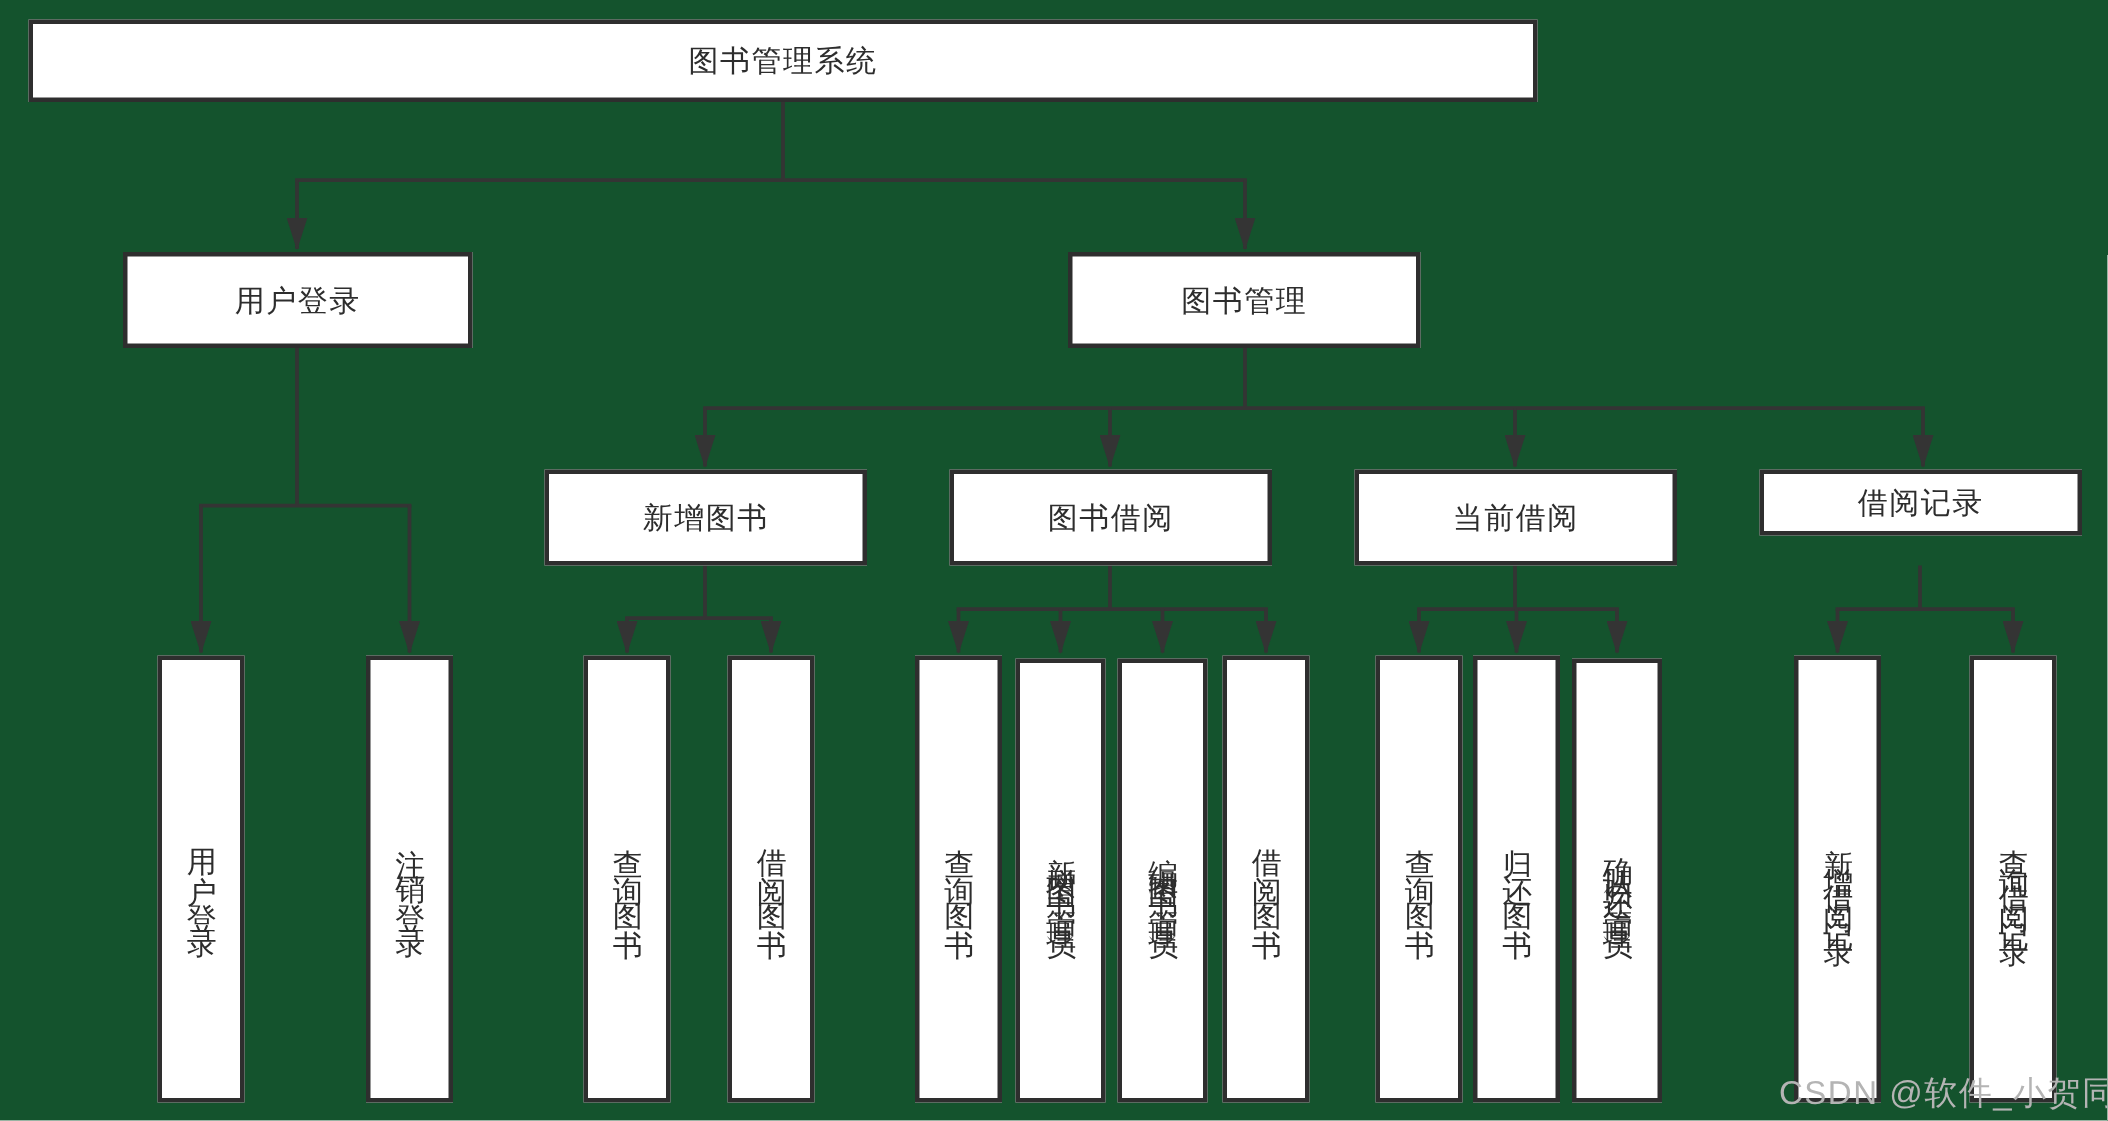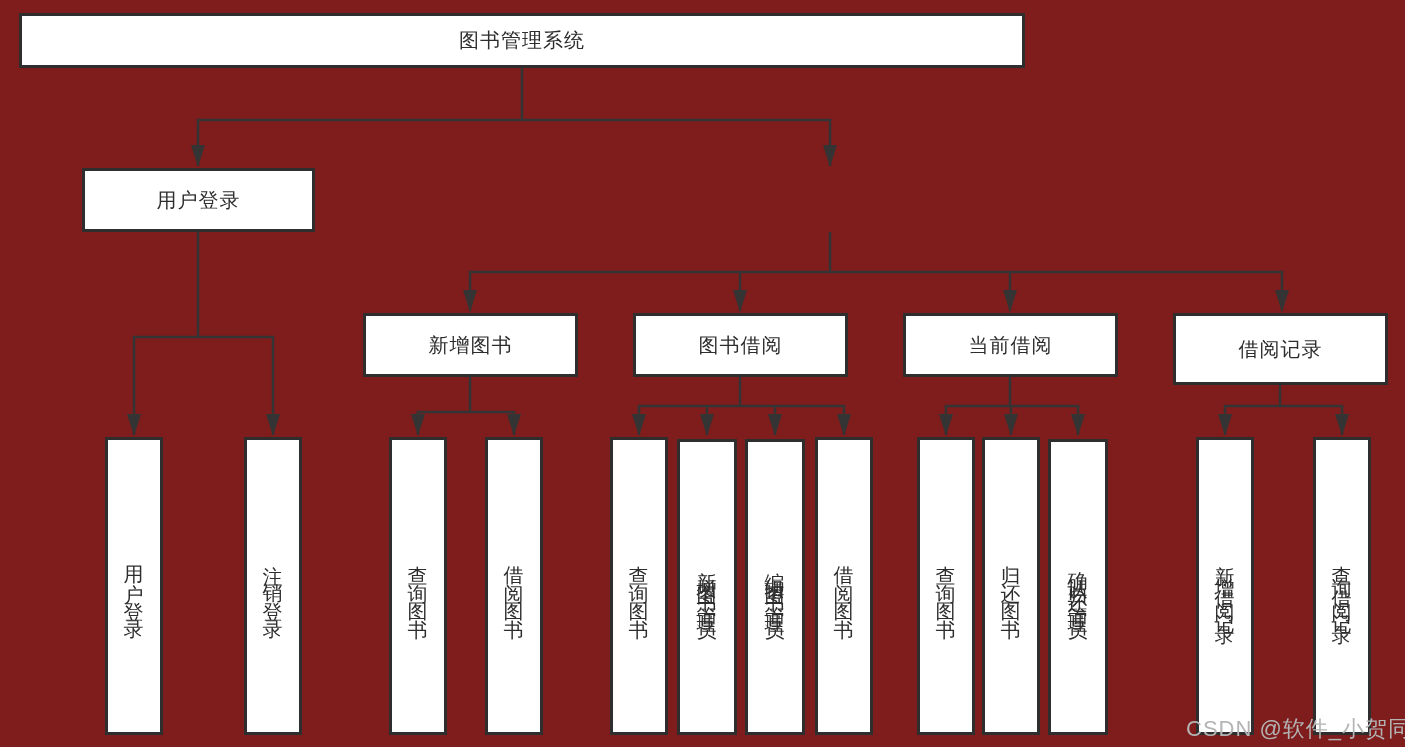--- a/index.html
+++ b/index.html
@@ -1,19 +1,19 @@
 <!DOCTYPE html>
 <html><head>
 <meta charset="utf-8">
 <style>
   html,body{margin:0;padding:0;background:#ffffff;}
   .stage{
     position:relative;
     width:1405px;height:747px;
-    background:#7f1d1d;
+    background:#14532d;
     font-family:"Liberation Sans", sans-serif;
     overflow:hidden;
   }
   .wires{position:absolute;left:0;top:0;width:1405px;height:747px;z-index:1;}
   .box{
     position:absolute;
     box-sizing:border-box;
     border:3px solid #2e2e2e;
     background:#ffffff;
     display:flex;align-items:center;justify-content:center;
@@ -88,31 +88,34 @@
     </g>
   </svg>
 
   <div class="box h" style="left:19px;top:13px;width:1006px;height:55px">
     <span>图书管理系统</span>
   </div>
 
   <div class="box h" style="left:82px;top:168px;width:233px;height:64px">
     <span>用户登录</span>
   </div>
+  <div class="box h" style="left:712px;top:168px;width:235px;height:64px">
+    <span>图书管理</span>
+  </div>
 
   <div class="box h" style="left:363px;top:313px;width:215px;height:64px">
     <span>新增图书</span>
   </div>
   <div class="box h" style="left:633px;top:313px;width:215px;height:64px">
     <span>图书借阅</span>
   </div>
   <div class="box h" style="left:903px;top:313px;width:215px;height:64px">
     <span>当前借阅</span>
   </div>
-  <div class="box h" style="left:1173px;top:313px;width:215px;height:72px">
+  <div class="box h" style="left:1173px;top:313px;width:215px;height:44px">
     <span>借阅记录</span>
   </div>
 
   <div class="box v" style="left:105px;top:437px;width:58px;height:298px">
     <span class="ls4">用户登录</span>
   </div>
   <div class="box v" style="left:244px;top:437px;width:58px;height:298px">
     <span class="ls4">注销登录</span>
   </div>
 

